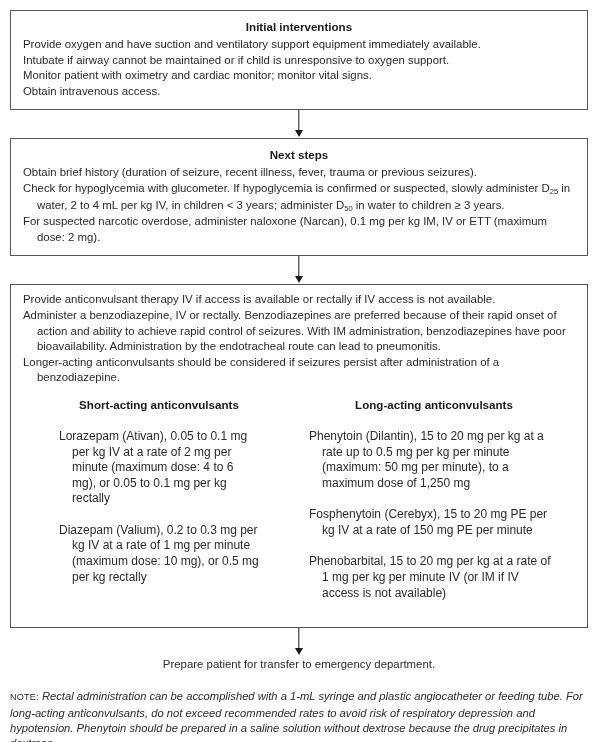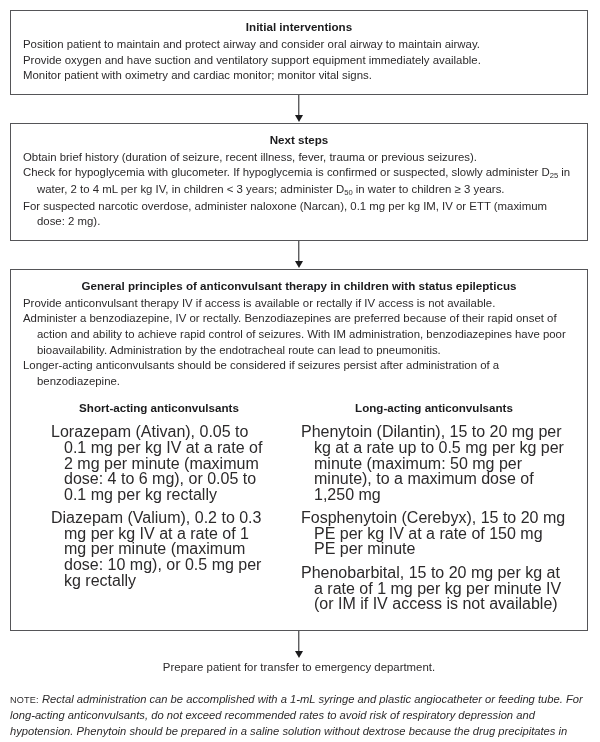--- a/index.html
+++ b/index.html
@@ -95,23 +95,23 @@
   .col-right { width: 300px; padding-left: 18px; }
   .col-title {
     font-weight: bold;
     font-size: 11.6px;
     line-height: 16px;
     margin: 0 0 2px 0;
     color: #1b1b1d;
     text-align: center;
   }
   .drug {
-    font-size: 16px;
+    font-size: 12px;
     line-height: 15.6px;
-    margin: 8px;
+    margin: 16px;
     padding-left: 13px;
     text-indent: -13px;
     color: #2c2a2b;
   }
 
   
   .footer-line {
     text-align: center;
     font-size: 11.4px;
     line-height: 15px;
@@ -135,44 +135,44 @@
     letter-spacing: 0.2px;
   }
 </style>
 </head>
 <body>
 
 <div class="page">
 
   <div class="box">
     <div class="box-title">Initial interventions</div>
-    <p class="para">Position patient to maintain and protect airway and consider oral airway to maintain airway.</p>
     <p class="para">Provide oxygen and have suction and ventilatory support equipment immediately available.</p>
+    <p class="para">Intubate if airway cannot be maintained or if child is unresponsive to oxygen support.</p>
     <p class="para">Monitor patient with oximetry and cardiac monitor; monitor vital signs.</p>
+    <p class="para">Obtain intravenous access.</p>
   </div>
 
   <div class="arrow">
     <div class="shaft"></div>
     <div class="head"></div>
   </div>
 
   <div class="box">
     <div class="box-title">Next steps</div>
     <p class="para">Obtain brief history (duration of seizure, recent illness, fever, trauma or previous seizures).</p>
     <p class="para">Check for hypoglycemia with glucometer. If hypoglycemia is confirmed or suspected, slowly administer D<sub>25</sub> in water, 2 to 4 mL per kg IV, in children &lt; 3 years; administer D<sub>50</sub> in water to children ≥ 3 years.</p>
     <p class="para">For suspected narcotic overdose, administer naloxone (Narcan), 0.1 mg per kg IM, IV or ETT (maximum dose: 2 mg).</p>
   </div>
 
   <div class="arrow">
     <div class="shaft"></div>
     <div class="head"></div>
   </div>
 
   <div class="box">
-    <div class="box-title">General principles of anticonvulsant therapy in children with status epilepticus</div>
     <p class="para">Provide anticonvulsant therapy IV if access is available or rectally if IV access is not available.</p>
     <p class="para">Administer a benzodiazepine, IV or rectally. Benzodiazepines are preferred because of their rapid onset of action and ability to achieve rapid control of seizures. With IM administration, benzodiazepines have poor bioavailability. Administration by the endotracheal route can lead to pneumonitis.</p>
     <p class="para">Longer-acting anticonvulsants should be considered if seizures persist after administration of a benzodiazepine.</p>
 
     <div class="columns">
       <div class="col col-left">
         <div class="col-title">Short-acting anticonvulsants</div>
         <p class="drug">Lorazepam (Ativan), 0.05 to 0.1 mg per kg IV at a rate of 2 mg per minute (maximum dose: 4 to 6 mg), or 0.05 to 0.1 mg per kg rectally</p>
         <p class="drug">Diazepam (Valium), 0.2 to 0.3 mg per kg IV at a rate of 1 mg per minute (maximum dose: 10 mg), or 0.5 mg per kg rectally</p>
       </div>

